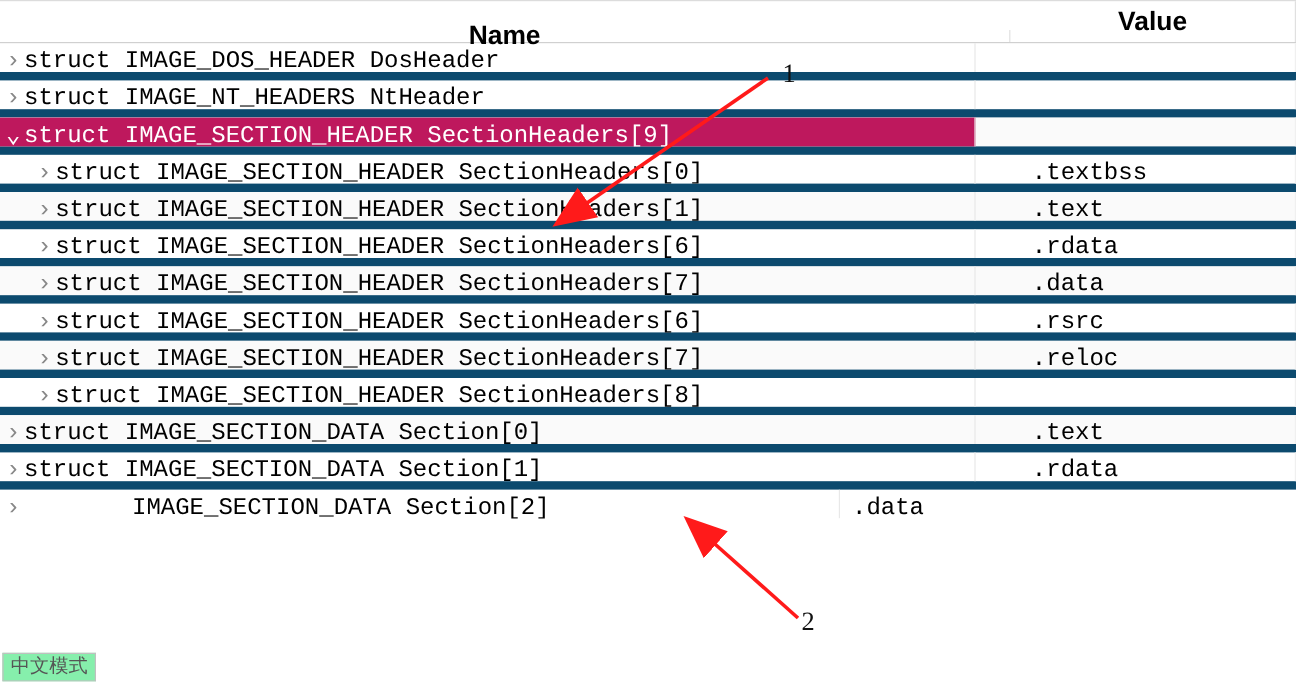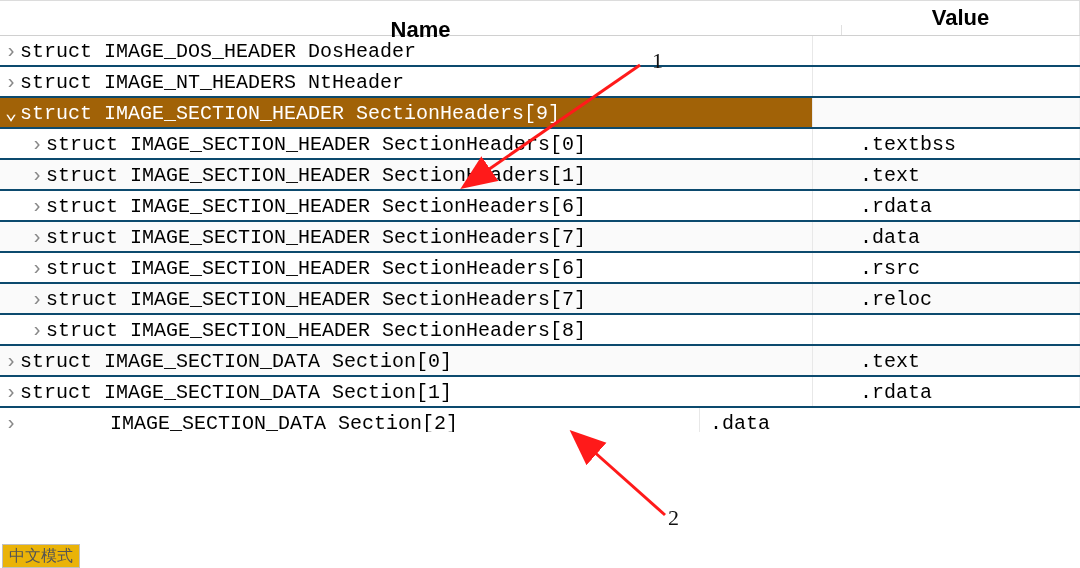--- a/index.html
+++ b/index.html
@@ -29,61 +29,61 @@
     font-size:22px;
     border-right:1px solid #e0e0e0;
   }
   .col-name { width:842px;margin-top:24px; }
   .col-value { width:238px; }
   .rows { }
   .row {
     display:flex;
     height:31px;
     line-height:31px;
-    border-bottom:2px solid #0c4a6e;
+    border-bottom:7px solid #0c4a6e;
     gap:37px;
   }
   .row .cell-name {
     width:842px;
     border-right:1px solid #e8e8e8;
     white-space:pre;
     overflow:hidden;
     padding-left:2px;
   }
   .row .cell-value {
     width:238px;
     padding-left:10px;
     white-space:pre;
     overflow:hidden;
     border-right:1px solid #f0f0f0;
   }
   .row.alt { background:#fafafa; }
   .row.sel .cell-name {
-    background:#a16207;
+    background:#be185d;
     color:#fff;
   }
   .chev {
     display:inline-block;
     width:18px;
     text-align:center;
     color:#888;
   }
   .row.sel .chev { color:#fff; }
   .indent1 { padding-left:26px; display:inline-block; }
   .lastpartial {
     display:flex;
     height:24px; line-height:31px;
     overflow:hidden;
   }
   .lastpartial .cell-name { width:700px; border-right:1px solid #e8e8e8; white-space:pre; padding-left:2px; }
   .lastpartial .cell-value { width:238px; padding-left:10px; white-space:pre; }
   .badge {
     position:absolute;
     left:2px; bottom:0px;
-    background:#eab308;
+    background:#86efac;
     border:1px solid #c0c0c0;
     font-family:"Microsoft YaHei","SimSun",sans-serif;
     font-size:16px;
     padding:0 6px;
     line-height:22px;
     color:#555;
   }
   
   .anno { position:absolute; pointer-events:none; }
   .anno svg { position:absolute; top:0; left:0; }

